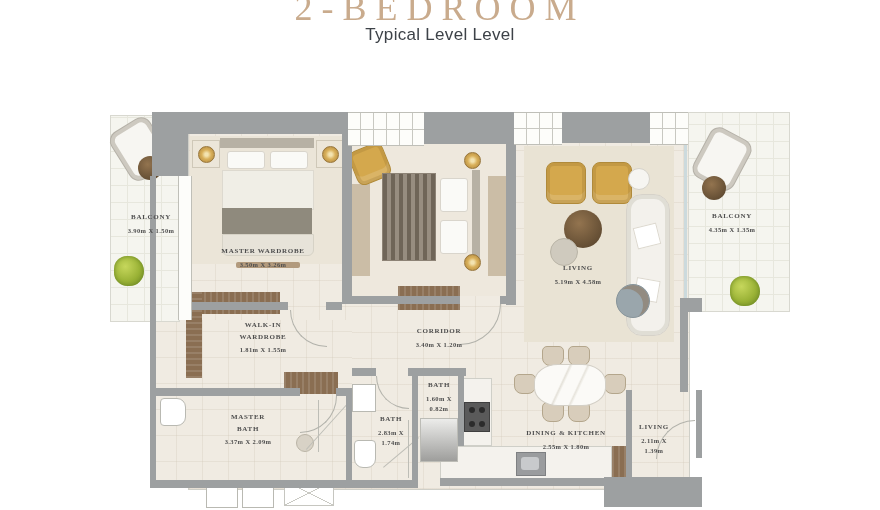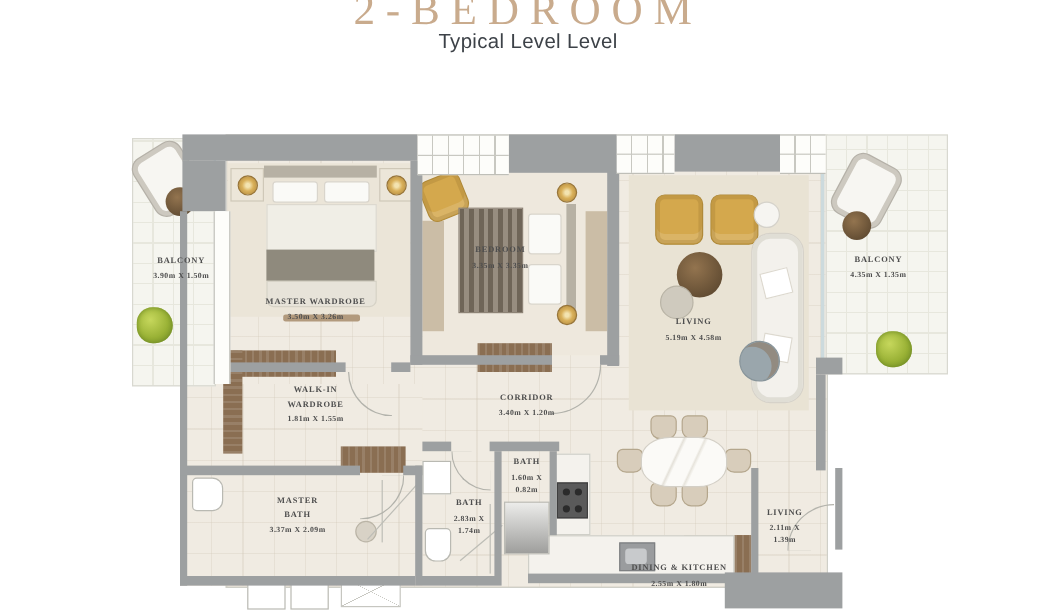--- a/index.html
+++ b/index.html
@@ -195,24 +195,20 @@
   <div class="xbox" style="left:284px;top:480px;width:48px;height:24px;"></div>
 
   <div class="lbl" style="left:108px;top:212px;width:86px;">
     <span class="nm">BALCONY</span>
     <span class="dims">3.90m X 1.50m</span>
   </div>
   <div class="lbl" style="left:193px;top:246px;width:140px;">
     <span class="nm">MASTER WARDROBE</span>
     <span class="dims">3.50m X 3.26m</span>
   </div>
-  <div class="lbl" style="left:379px;top:203px;width:76px;">
-    <span class="nm">BEDROOM</span>
-    <span class="dims">3.35m X 3.35m</span>
-  </div>
   <div class="lbl" style="left:532px;top:263px;width:92px;">
     <span class="nm">LIVING</span>
     <span class="dims">5.19m X 4.58m</span>
   </div>
   <div class="lbl" style="left:688px;top:211px;width:88px;">
     <span class="nm">BALCONY</span>
     <span class="dims">4.35m X 1.35m</span>
   </div>
   <div class="lbl" style="left:224px;top:320px;width:78px;">
     <span class="nm" style="width:58px;">WALK-IN WARDROBE</span>
@@ -227,21 +223,21 @@
     <span class="dims" style="width:34px;">1.60m X 0.82m</span>
   </div>
   <div class="lbl" style="left:371px;top:414px;width:40px;">
     <span class="nm">BATH</span>
     <span class="dims" style="width:38px;">2.83m X 1.74m</span>
   </div>
   <div class="lbl" style="left:208px;top:412px;width:80px;">
     <span class="nm" style="width:40px;">MASTER BATH</span>
     <span class="dims">3.37m X 2.09m</span>
   </div>
-  <div class="lbl" style="left:506px;top:428px;width:120px;margin-top:40px;">
+  <div class="lbl" style="left:506px;top:428px;width:120px;">
     <span class="nm">DINING &amp; KITCHEN</span>
     <span class="dims">2.55m X 1.80m</span>
   </div>
   <div class="lbl" style="left:632px;top:422px;width:44px;">
     <span class="nm">LIVING</span>
     <span class="dims" style="width:34px;">2.11m X 1.39m</span>
   </div>
 
 </div>
 

